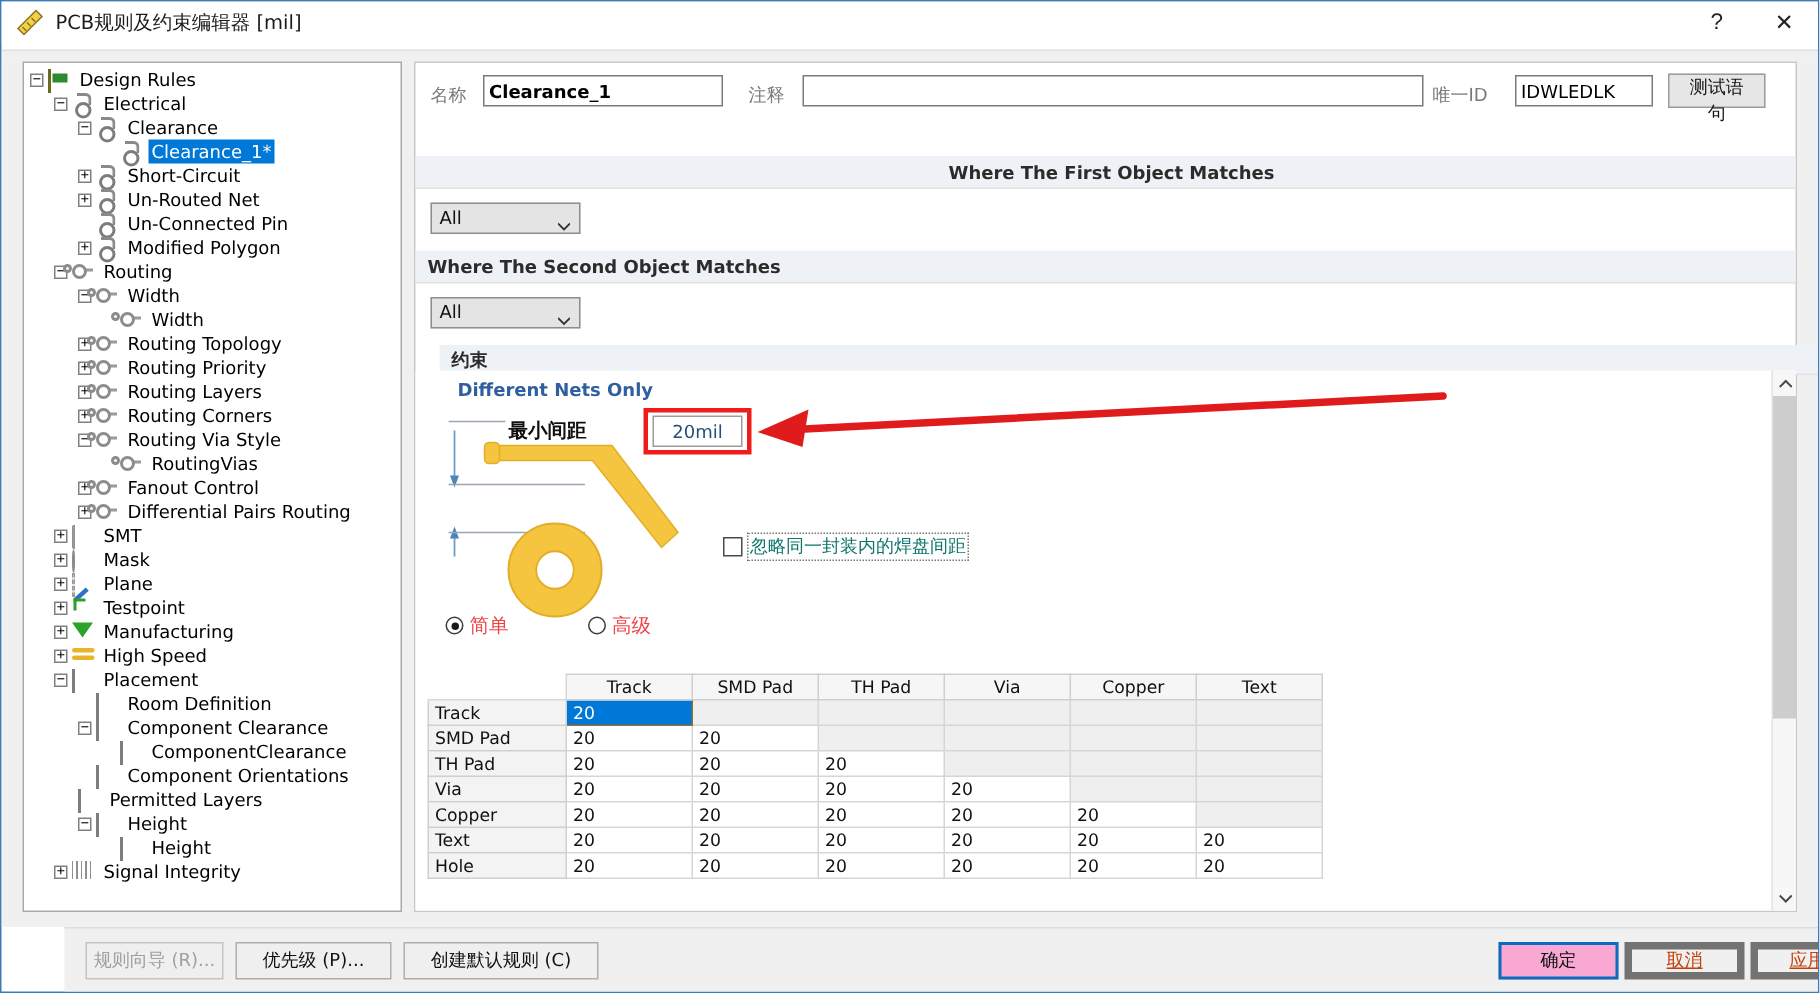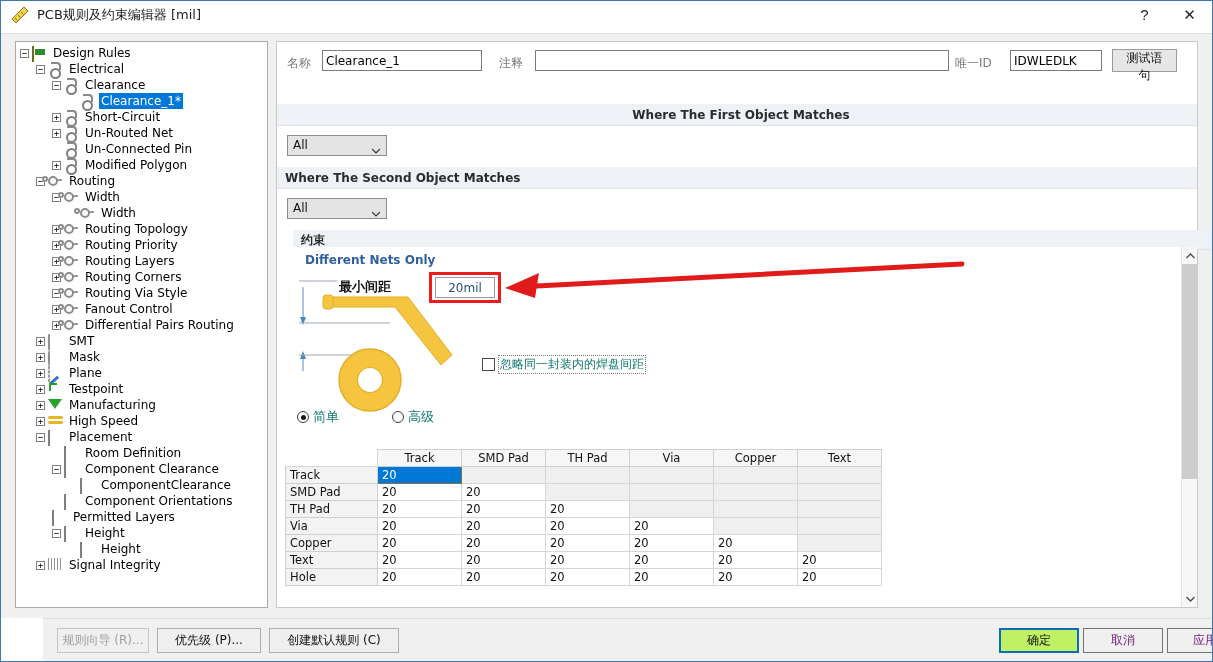--- a/index.html
+++ b/index.html
@@ -188,21 +188,21 @@
   }
   .radio-wrap { position: absolute; display: flex; align-items: center; gap: 4px; }
   .radio {
     width: 12px; height: 12px; border: 1px solid #3d3d3d; border-radius: 50%;
     background: #fff; position: relative; flex: 0 0 auto;
   }
   .radio.on:after {
     content: ""; position: absolute; left: 2.5px; top: 2.5px;
     width: 5px; height: 5px; border-radius: 50%; background: #1a1a1a;
   }
-  .radio-label { font-size: 13px; color: #0f766e; font-family: "DejaVu Sans", sans-serif; text-align: right; }
+  .radio-label { font-size: 13px; color: #ef4444; font-family: "DejaVu Sans", sans-serif; text-align: right; }
 
   
   .grid {
     position: absolute; left: 8px; top: 202px;
     border-collapse: collapse; font-size: 11.5px;
     font-family: "DejaVu Sans", sans-serif;
     background: #fff;
   }
   .grid th, .grid td {
     border: 1px solid #d6d6d6; height: 17px; padding: 0 4px;
@@ -224,22 +224,22 @@
   .footer {
     position: absolute; left: 0; top: 617px; width: 1211px; height: 44px;
     background: #f0f0f0; border-top: 1px solid #dcdcdc; margin-left: 42px;
   }
   .fbtn {
     position: absolute; height: 25px; border: 1px solid #adadad; background: #efefef;
     font-size: 12px; color: #111; font-family: "DejaVu Sans", sans-serif;
     display: flex; align-items: center; justify-content: center; cursor: default;
   }
   .fbtn.disabled { color: #a0a0a0; background: #efefef; border-color: #c4c4c4; }
-  .fbtn.primary { border: 2px solid #0a6cbd; background: #bef264; }
-  .fbtn.ghost { background: transparent; border: 1px solid #737373; color: #701a75; }
+  .fbtn.primary { border: 2px solid #0a6cbd; background: #f9a8d4; }
+  .fbtn.ghost { background: transparent; border: 5px solid #737373; color: #c2410c; text-decoration: underline; }
   .arrow-svg { position: absolute; left: 0; top: 0; pointer-events: none; }
 </style>
 </head>
 <body>
 
 <div id="app">
 
   <div class="titlebar">
     <span class="title-icon">
       <svg width="18" height="18" viewBox="0 0 18 18">
@@ -335,20 +335,25 @@
           <div class="tnode" style="padding-left: 36px;">
             <span class="expander">+</span>
             <span class="ico"><span class="ic-route"><span class="ic-route2"></span></span></span>
             <span class="lbl">Routing Corners</span>
           </div>
           <div class="tnode" style="padding-left: 36px;">
             <span class="expander">−</span>
             <span class="ico"><span class="ic-route"><span class="ic-route2"></span></span></span>
             <span class="lbl">Routing Via Style</span>
           </div>
+          <div class="tnode" style="padding-left: 52px;">
+            <span class="expander none"></span>
+            <span class="ico"><span class="ic-route"><span class="ic-route2"></span></span></span>
+            <span class="lbl">RoutingVias</span>
+          </div>
           <div class="tnode" style="padding-left: 36px;">
             <span class="expander">+</span>
             <span class="ico"><span class="ic-route"><span class="ic-route2"></span></span></span>
             <span class="lbl">Fanout Control</span>
           </div>
           <div class="tnode" style="padding-left: 36px;">
             <span class="expander">+</span>
             <span class="ico"><span class="ic-route"><span class="ic-route2"></span></span></span>
             <span class="lbl">Differential Pairs Routing</span>
           </div>
@@ -427,21 +432,21 @@
             <span class="ico"><span class="ic-si"></span></span>
             <span class="lbl">Signal Integrity</span>
           </div>
         </div>
     </div>
 
     <div class="right-panel">
 
       <div class="row-name">
         <span class="lbl-gray" style="position:absolute;left:10px;top:13px;">名称</span>
-        <input class="inp" style="position: absolute; left: 45px; top: 8px; width: 160px;" value="Clearance_1">
+        <input class="inp" style="position: absolute; left: 45px; top: 8px; width: 160px; font-weight: bold;" value="Clearance_1">
         <span class="lbl-gray" style="position:absolute;left:222px;top:13px;">注释</span>
         <input class="inp" style="position: absolute; left: 258px; top: 8px; width: 414px;" value="">
         <span class="lbl-gray" style="position:absolute;left:678px;top:13px;">唯一ID</span>
         <input class="inp" style="position: absolute; left: 733px; top: 8px; width: 92px;" value="IDWLEDLK">
         <button class="btn-test" style="position:absolute;left:835px;top:7px;width:65px;">测试语句</button>
       </div>
 
       <div class="sec-header" style="position:absolute;left:0;top:62px;width:920px;text-align:center;">Where The First Object Matches</div>
       <div class="combo" style="position:absolute;left:10px;top:93px;">
         <span>All</span>

